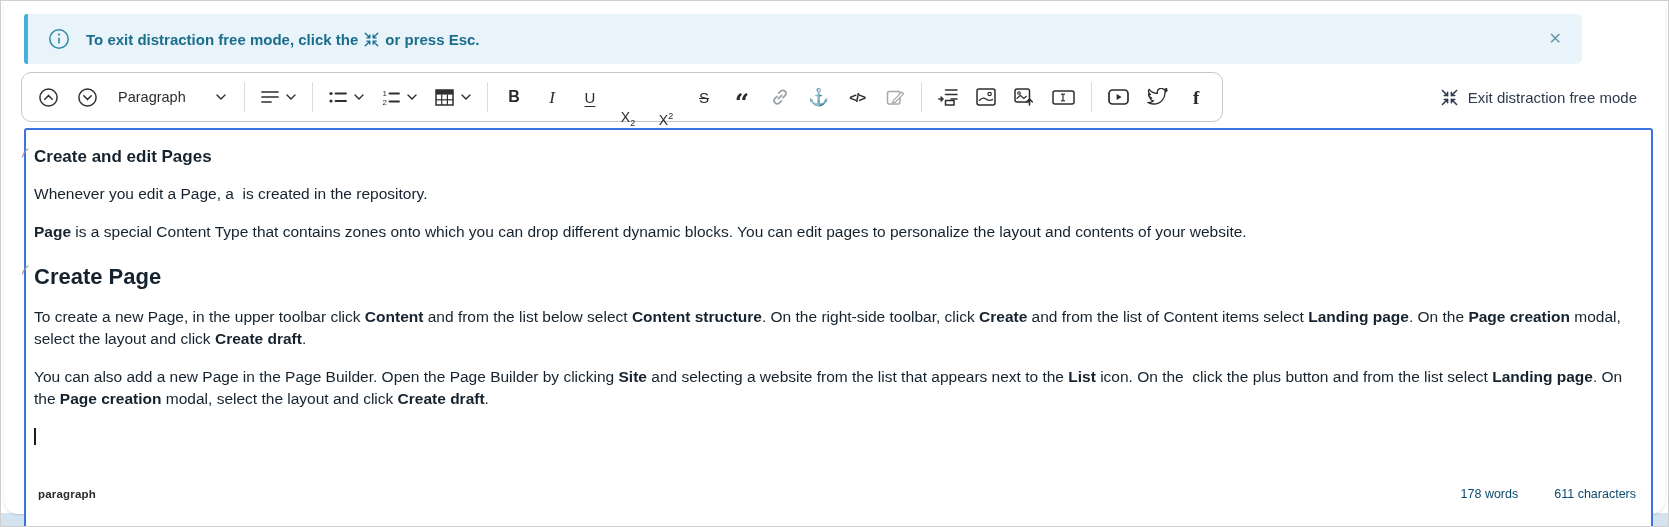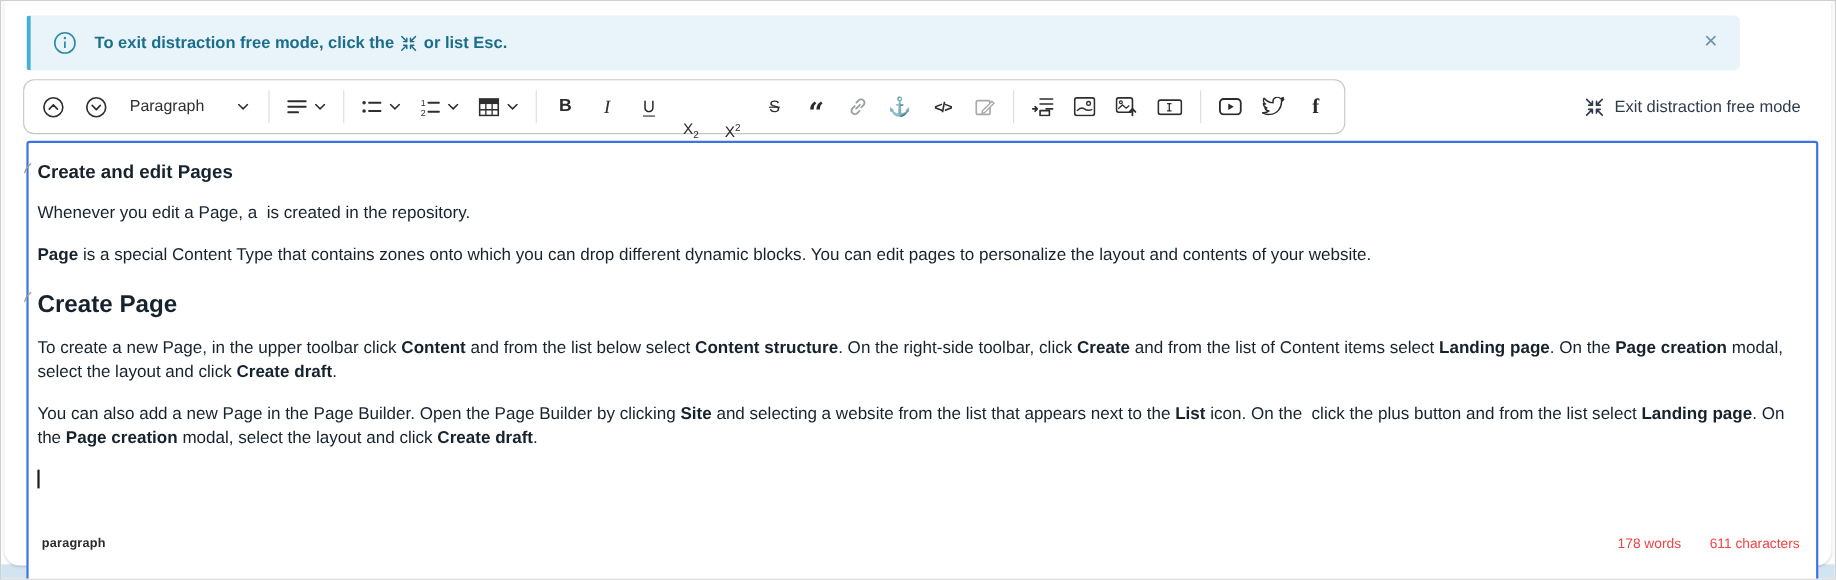--- a/index.html
+++ b/index.html
@@ -40,21 +40,21 @@
   .editor h3 { position:relative; font-size:17px; font-weight:bold; margin:13px 0 0; }
   .editor h2 { position:relative; font-size:22px; font-weight:bold; margin:21px 0 0; }
   .editor p { font-size:15.5px; line-height:22px; margin:16px 0 0; white-space:pre-wrap; }
   .editor p strong { font-weight:bold; }
   .hmark { position:absolute; left:-13px; top:1px; }
   .caret { display:inline-block; width:1.5px; height:17px; background:#1c1c1c; vertical-align:-3px; margin-right:1px; }
 
   
   .statusbar { position:absolute; left:20px; top:474px; width:1629px; height:38px; display:flex; align-items:center; padding:0 17px 0 14px; }
   .status-block { font-size:11.5px; font-weight:bold; color:#2b2b2b; letter-spacing:.2px; }
-  .counts { margin-left:auto; display:flex; gap:26px; font-size:12.5px; color:#ef4444; }
+  .counts { margin-left:auto; display:flex; gap:36px; font-size:12.5px; color:#0c4a6e; }
 
   svg { display:block; }
 </style>
 </head>
 <body>
 
 <div class="frame">
   <div class="bg-strip"></div>
   <div class="card">
 
@@ -71,21 +71,21 @@
         <span>
           <svg width="15" height="15" viewBox="0 0 18 18">
               <g stroke="#1b6d8c" stroke-width="1.6" fill="none" stroke-linecap="round" stroke-linejoin="round">
                 <path d="M1.5 1.5 L7 7 M7 3.4 L7 7 L3.4 7"></path>
                 <path d="M16.5 1.5 L11 7 M11 3.4 L11 7 L14.6 7"></path>
                 <path d="M1.5 16.5 L7 11 M3.4 11 L7 11 L7 14.6"></path>
                 <path d="M16.5 16.5 L11 11 M14.6 11 L11 11 L11 14.6"></path>
               </g>
             </svg>
         </span>
-        <span>or list Esc.</span>
+        <span>or press Esc.</span>
       </span>
       <button class="banner-close">✕</button>
     </div>
 
     <div class="toolbar-row">
       <div class="toolbar">
 
         <button class="tbtn">
           <span>
               <svg width="21" height="21" viewBox="0 0 21 21">

